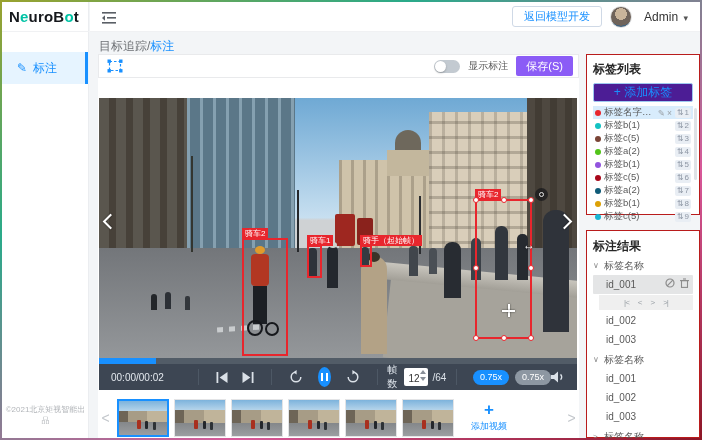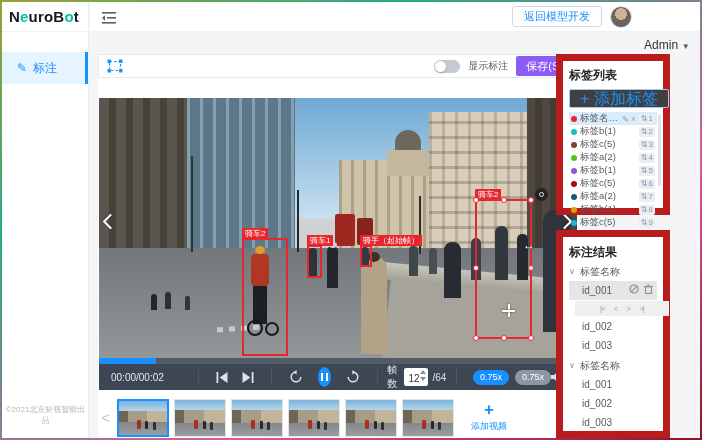--- a/index.html
+++ b/index.html
@@ -14,21 +14,21 @@
   .logo-line{position:absolute;left:0;top:29px;width:87px;height:1px;background:#f0f1f3;}
   .menu-item{position:absolute;left:0;top:50px;width:87px;height:32px;background:#e6f4ff;color:#1890ff;font-size:12px;line-height:32px;padding-left:15px;cursor:pointer;}
   .menu-item .mi-icon{font-size:12px;margin-right:6px;}
   .menu-bar{position:absolute;right:0;top:50px;width:3px;height:32px;background:#1890ff;}
   .copyright{position:absolute;left:0;bottom:12px;width:87px;text-align:center;font-size:8px;color:#b3b6ba;}
   
   .topbar{position:absolute;left:88px;top:0;width:612px;height:30px;background:#fff;border-bottom:1px solid #f0f1f3;}
   .fold{position:absolute;left:12px;top:8px;cursor:pointer;}
   .back-btn{position:absolute;right:100px;top:4px;height:21px;padding:0 11px;border:1px solid #cfd9e6;border-radius:3px;background:#fff;color:#1890ff;font-size:11px;line-height:19px;cursor:pointer;}
   .avatar{position:absolute;right:70px;top:4px;width:22px;height:22px;border-radius:50%;background:radial-gradient(circle at 50% 35%,#c9b49a 0 35%,#6f635a 36% 70%,#41627e 71%);border:1px solid #e2e2e2;}
-  .admin{position:absolute;right:14px;top:8px;font-size:12px;color:#333;cursor:pointer;margin-top:28px;}
+  .admin{position:absolute;right:14px;top:8px;font-size:12px;color:#333;cursor:pointer;}
   .admin .caret{font-size:9px;color:#555;margin-left:2px;}
   
   .crumbs{position:absolute;left:97px;top:36px;font-size:12px;color:#6e7175;}
   .crumbs .cur{color:#1890ff;}
   
   .main-card{position:absolute;left:96px;top:52px;width:481px;height:386px;background:#fff;}
   .tbar{position:absolute;left:0;top:0;width:481px;height:24px;border:1px solid #e9eaec;background:#fff;display:flex;align-items:center;}
   .tool-rect{margin-left:8px;display:inline-flex;cursor:pointer;}
   .tbar-right{margin-left:auto;display:flex;align-items:center;gap:8px;margin-right:5px;}
   .switch{width:26px;height:13px;border-radius:7px;background:#c3cad1;position:relative;cursor:pointer;}
@@ -82,24 +82,24 @@
   .thumb{width:52px;height:38px;margin-left:5px;background:linear-gradient(90deg,#6e6557 0 18%,#a79c86 18% 58%,#c0b49a 58%);position:relative;overflow:hidden;border:1px solid #e3e4e6;cursor:pointer;}
   .thumb::before{content:"";position:absolute;left:0;top:0;right:0;height:30%;background:linear-gradient(#7db3dc,#b5d4ea);}
   .thumb::after{content:"";position:absolute;left:0;bottom:0;right:0;height:36%;background:linear-gradient(#84878a,#9b9ea1);}
   .thumb .fig{position:absolute;z-index:2;border-radius:1px;}
   .thumb.sel{border:2px solid #1890ff;}
   .add-tile{width:58px;height:44px;margin-left:6px;background:#fff;display:flex;flex-direction:column;align-items:center;justify-content:center;cursor:pointer;}
   .add-tile .plus{color:#1890ff;font-size:17px;line-height:16px;font-weight:bold;}
   .add-tile .alabel{color:#1890ff;font-size:9px;margin-top:2px;}
   .tchev.right{margin-left:auto;}
   
-  .side-card{position:absolute;left:554px;width:114px;background:#fff;border:7px solid #b91c1c;}
+  .side-card{position:absolute;left:584px;width:114px;background:#fff;border:1px solid #b91c1c;}
   .tag-card{top:52px;height:161px;padding:6px 6px 0 6px;}
   .sc-title{font-size:12px;font-weight:bold;color:#262626;}
-  .add-tag-btn{margin-top:5px;width:100px;height:19px;border:1px solid #9ec9f0;border-radius:2px;background:#404040;color:#1890ff;font-size:16px;line-height:17px;text-align:center;cursor:pointer;}
+  .add-tag-btn{margin-top:5px;width:100px;height:19px;border:1px solid #9ec9f0;border-radius:2px;background:#4c1d95;color:#1890ff;font-size:12px;line-height:17px;text-align:center;cursor:pointer;}
   .tag-list{margin-top:4px;position:relative;}
   .tag-row{display:flex;align-items:center;height:13px;font-size:9.5px;color:#595959;padding:0 2px;cursor:pointer;}
   .tag-row.sel{background:#d8ecfc;}
   .dot{width:6px;height:6px;border-radius:50%;flex:0 0 6px;margin-right:3px;}
   .tag-label{flex:1;white-space:nowrap;overflow:hidden;text-overflow:ellipsis;}
   .tic{color:#9aa0a6;font-size:8.5px;margin-left:2px;cursor:pointer;}
   .kbd{margin-left:3px;background:#e9eef4;border-radius:2px;color:#8c95a3;font-size:8px;padding:0 2px;line-height:10px;display:inline-flex;align-items:center;gap:1px;}
   .scrollbar{position:absolute;right:-4px;top:2px;width:3px;height:72px;background:#dfe2e6;border-radius:2px;}
   .result-card{top:228px;height:208px;padding:7px 6px 0 6px;}
   .res-group{display:flex;align-items:center;height:19px;font-size:10px;color:#595959;cursor:pointer;margin-top:1px;}
@@ -133,20 +133,23 @@
               <rect x="0" y="10" width="14" height="1.6"></rect>
               <path d="M3 3.2 L0 6 L3 8.8 Z"></path>
             </g>
           </svg>
     </span>
     <button class="back-btn">返回模型开发</button>
     <span class="avatar"></span>
     <span class="admin"><span>Admin</span> <span class="caret">▾</span></span>
   </header>
 
+  <div class="crumbs">
+    <span>目标追踪</span><span>/</span><span class="cur">标注</span>
+  </div>
 
   <section class="main-card">
 
     <div class="tbar">
       <span class="tool-rect">
         <svg width="16" height="14" viewBox="0 0 16 14">
               <rect x="2.5" y="2.5" width="11" height="9" fill="none" stroke="#1890ff" stroke-width="1.2" stroke-dasharray="2.5 2"></rect>
               <g fill="#1890ff">
                 <rect x="0.5" y="0.5" width="3.4" height="3.4"></rect>
                 <rect x="12.1" y="0.5" width="3.4" height="3.4"></rect>

